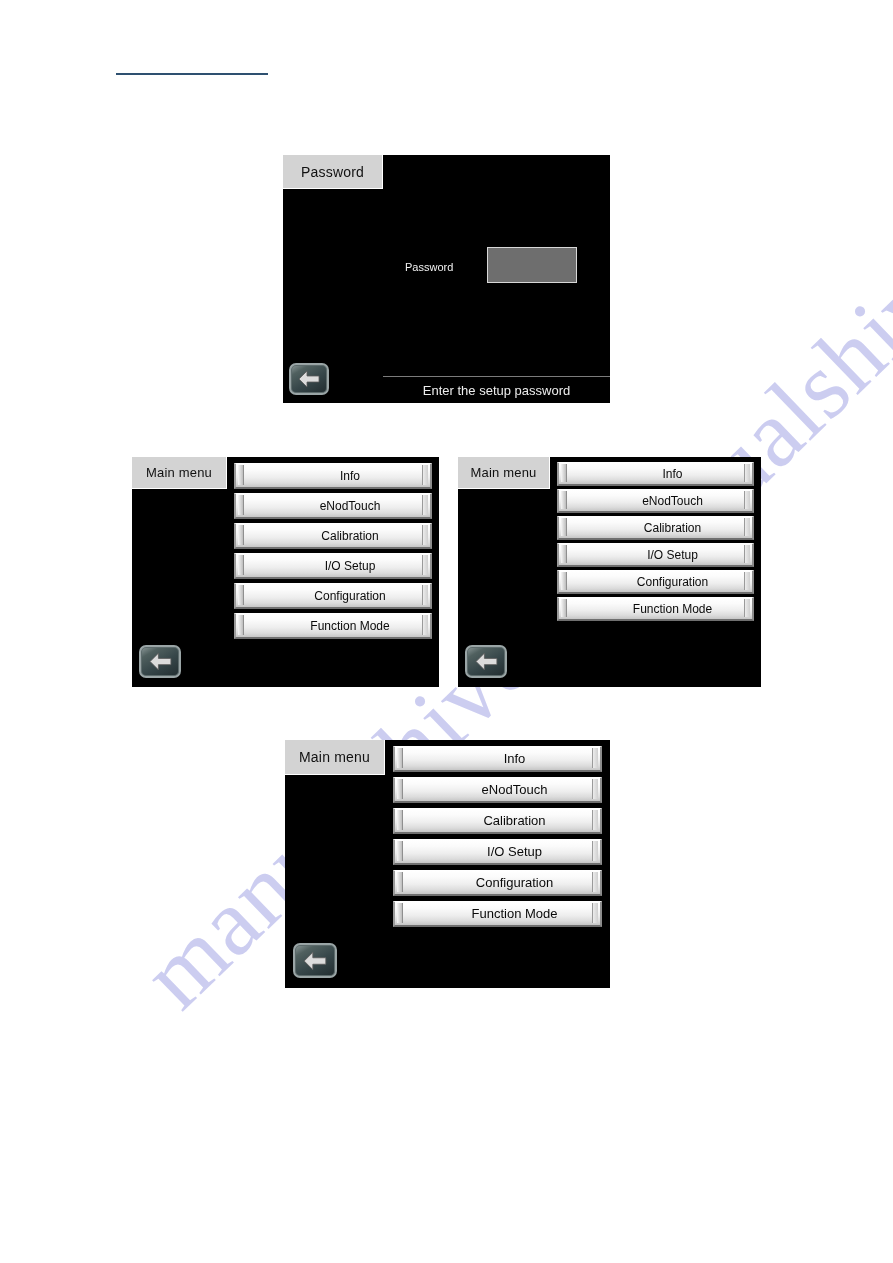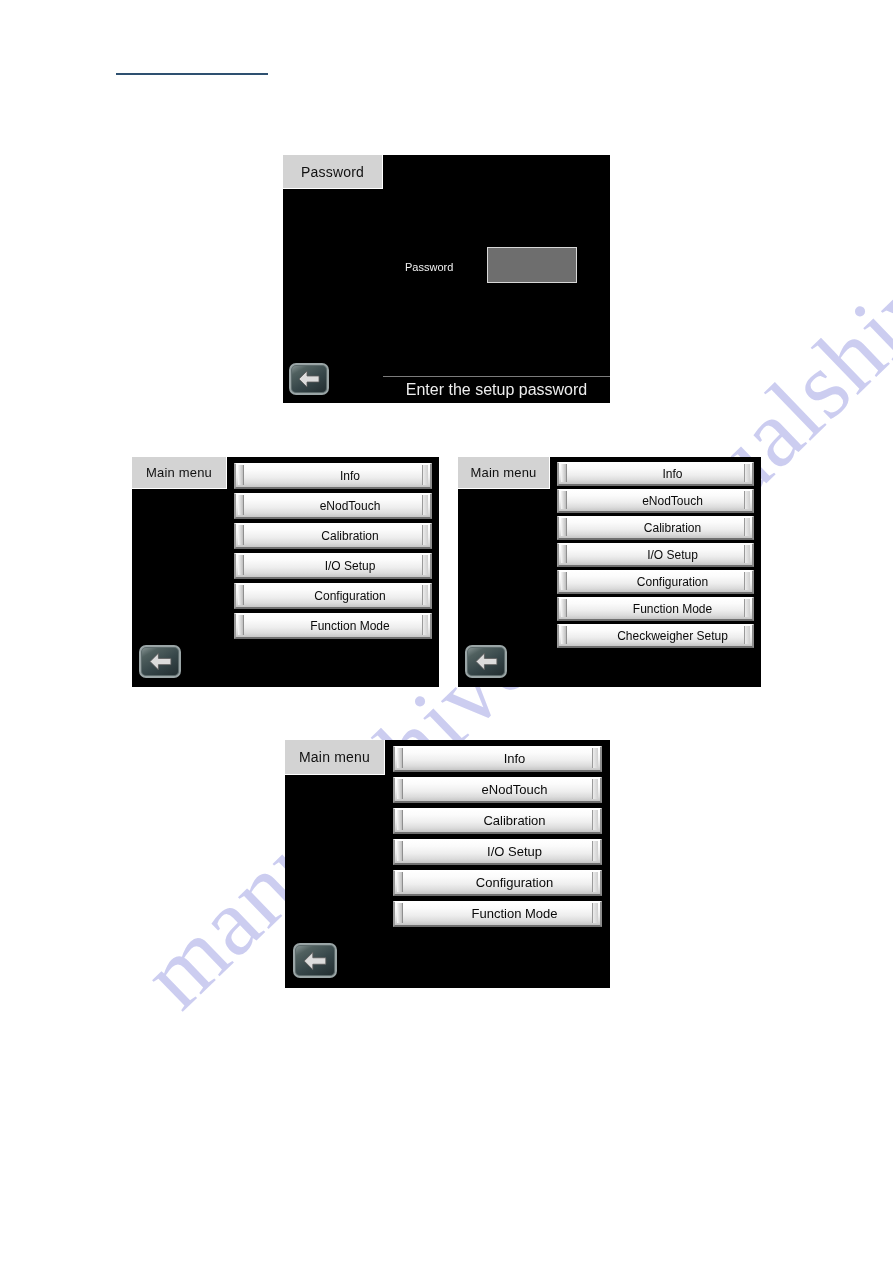--- a/index.html
+++ b/index.html
@@ -122,21 +122,21 @@
     position: absolute;
     background: #6e6e6e;
     border: 1px solid #d8d8d8;
     box-sizing: border-box;
   }
   .status-bar {
     flex: 0 0 auto;
     border-top: 1px solid #7b7b7b;
     background: #000000;
     color: #ededed;
-    font-size: 16px;
+    font-size: 13px;
     display: flex;
     align-items: center;
     justify-content: center;
     font-family: "Liberation Sans", sans-serif;
   }
 
   
   .menu-list {
     position: absolute;
     left: 0; right: 0; top: 0; bottom: 0;
@@ -320,23 +320,20 @@
         </div>
       <div class="menu-btn">
           <span>I/O Setup</span>
         </div>
       <div class="menu-btn">
           <span>Configuration</span>
         </div>
       <div class="menu-btn">
           <span>Function Mode</span>
         </div>
-      <div class="menu-btn">
-          <span>Checkweigher Setup</span>
-        </div>
     </div>
   </div>
 </div>
 
 <div class="device" id="device-menu3">
   <div class="dev-left">
     <div class="title-chip">Main menu</div>
     <div class="left-fill">
       <div class="back-btn">
         <svg width="26" height="20" viewBox="0 0 24 18">

